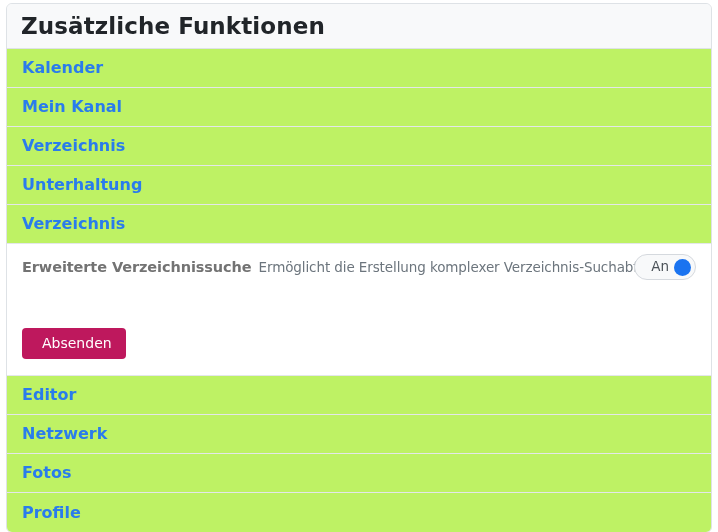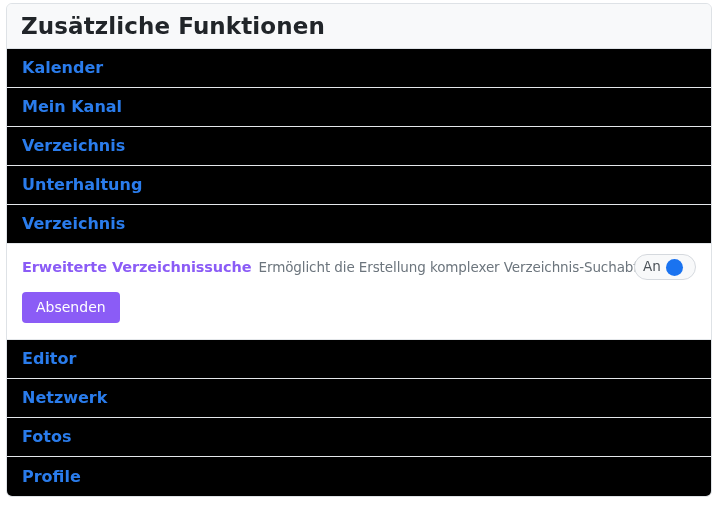--- a/index.html
+++ b/index.html
@@ -41,21 +41,21 @@
     font-size: 23px;
     font-weight: 700;
     color: #212529;
     letter-spacing: 0.1px;
     line-height: 1;
   }
 
   
   .link-row {
     height: 39px;
-    background: #000000;
+    background: #bef264;
     border-bottom: 1px solid #e4e7ea;
     display: flex;
     align-items: center;
     padding: 0 15px;
     box-sizing: border-box;
   }
   .link-row:last-child {
     border-bottom: none;
   }
   .link-row a,
@@ -84,36 +84,37 @@
   .setting-texts {
     display: flex;
     align-items: baseline;
     flex: 1 1 auto;
     min-width: 0;
     white-space: nowrap;
   }
   .setting-label {
     font-size: 14.5px;
     font-weight: 700;
-    color: #8b5cf6;
+    color: #737373;
     letter-spacing: -0.1px;
   }
   .setting-desc {
     font-size: 13.5px;
     font-weight: 400;
     color: #6c757d;
     margin-left: 7px;
     letter-spacing: -0.1px;
   }
 
   
   .toggle {
     flex: 0 0 auto;
     display: inline-flex;
     align-items: center;
+    justify-content: flex-end;
     gap: 5px;
     width: 62px;
     height: 26px;
     border: 1px solid #d5d9de;
     border-radius: 13px;
     background: #f8f9fa;
     padding: 0 4px 0 8px;
     box-sizing: border-box;
     cursor: pointer;
   }
@@ -129,29 +130,30 @@
     background: #1a73f0;
     flex: 0 0 auto;
   }
 
   
   .submit-row {
     padding: 3px 15px 16px 15px;
   }
   .btn-submit {
     display: inline-block;
-    background: #8b5cf6;
+    background: #be185d;
     color: #ffffff;
     font-size: 14px;
     font-family: "DejaVu Sans", "Liberation Sans", sans-serif;
     border: none;
     border-radius: 4px;
-    padding: 8px 14px 9px 14px;
+    padding: 8px 14px 9px 20px;
     cursor: pointer;
     line-height: 1;
+    margin-top: 36px;
   }
 </style>
 </head>
 <body>
 
 <div class="panel">
 
   <div class="panel-header">
     <div class="panel-title">Zusätzliche Funktionen</div>
   </div>

